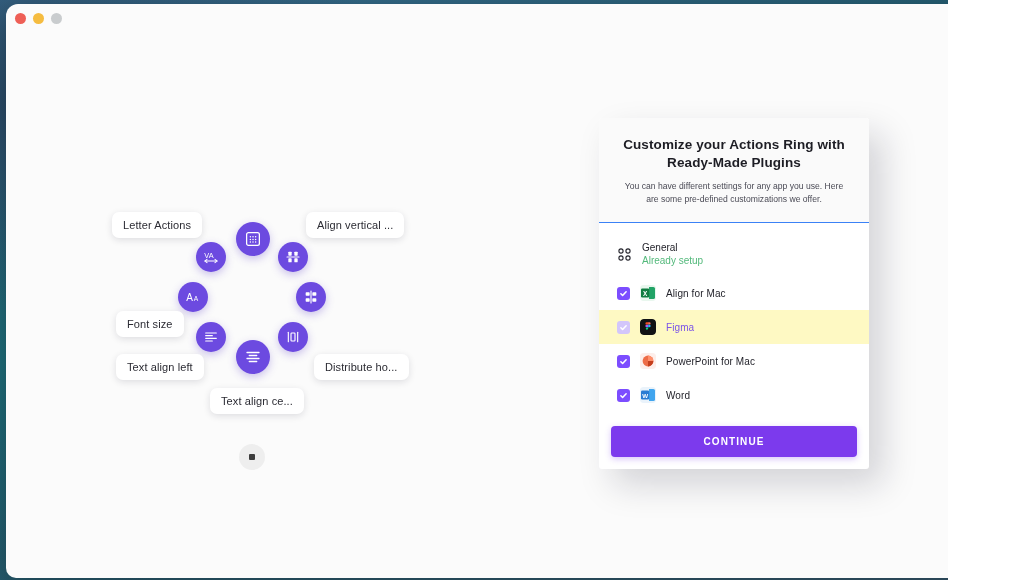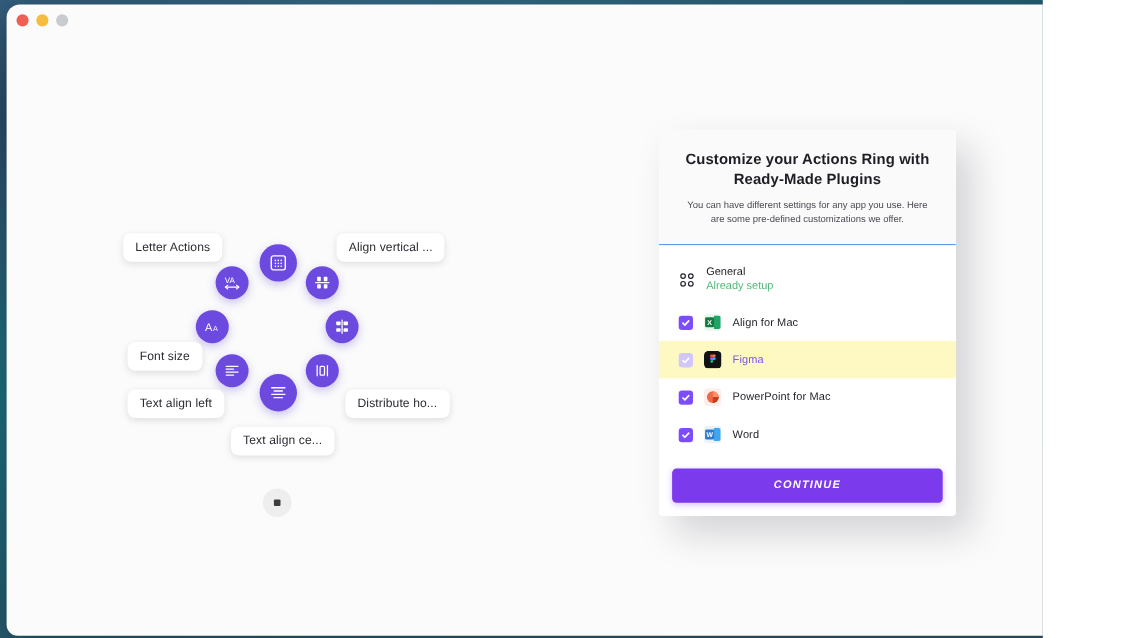--- a/index.html
+++ b/index.html
@@ -119,21 +119,20 @@
   .gen-title { font-size: 10px; color: #24242c; }
   .gen-sub { font-size: 10px; color: #53b97b; }
   #continue {
     display: block; width: calc(100% - 24px); margin: 6px 12px 12px;
     background: #7c3aed; color: #fff;
     border: none; border-radius: 4px;
     padding: 10px 0; font-size: 10px; font-weight: 700;
     letter-spacing: 1.1px; cursor: pointer;
     font-family: "Liberation Sans", sans-serif;
     box-shadow: 0 2px 6px rgba(124,58,237,.30);
-    font-style: italic;
   }
 </style>
 </head>
 <body>
 
 <div id="desktop">
   <div id="window">
 
     <div id="titlebar">
       <span class="dot red"></span>

